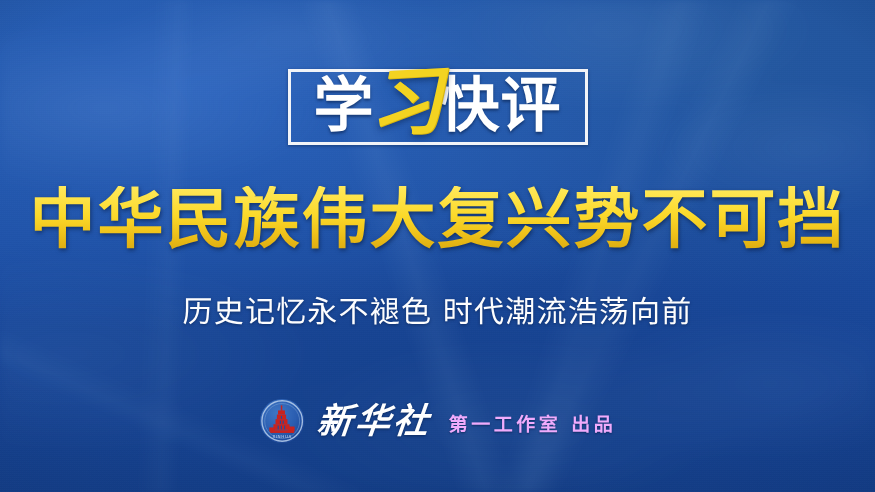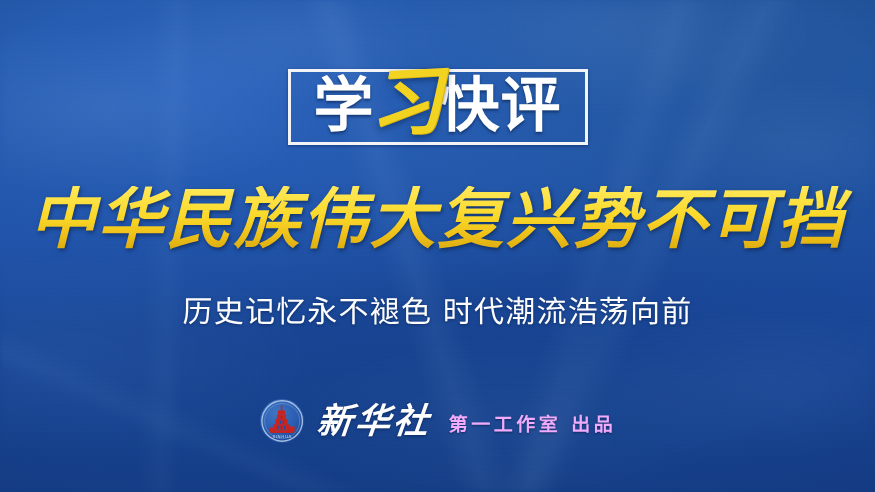--- a/index.html
+++ b/index.html
@@ -139,21 +139,20 @@
     font-size: 66px;
     line-height: 1;
     letter-spacing: 2px;
     white-space: nowrap;
     color: #fbd820;
     background: linear-gradient(180deg, #ffe95c 0%, #fbd92a 45%, #efc21a 72%, #d9a90f 100%);
     -webkit-background-clip: text;
     background-clip: text;
     -webkit-text-fill-color: transparent;
     filter: drop-shadow(1px 2px 2px rgba(4,22,58,.55));
-    font-style: italic;
   }
 
   
   .subtitle {
     position: absolute;
     left: 0;
     right: 0;
     top: 297px;
     text-align: center;
     font-family: "DejaVu Sans", "Liberation Sans", sans-serif;

